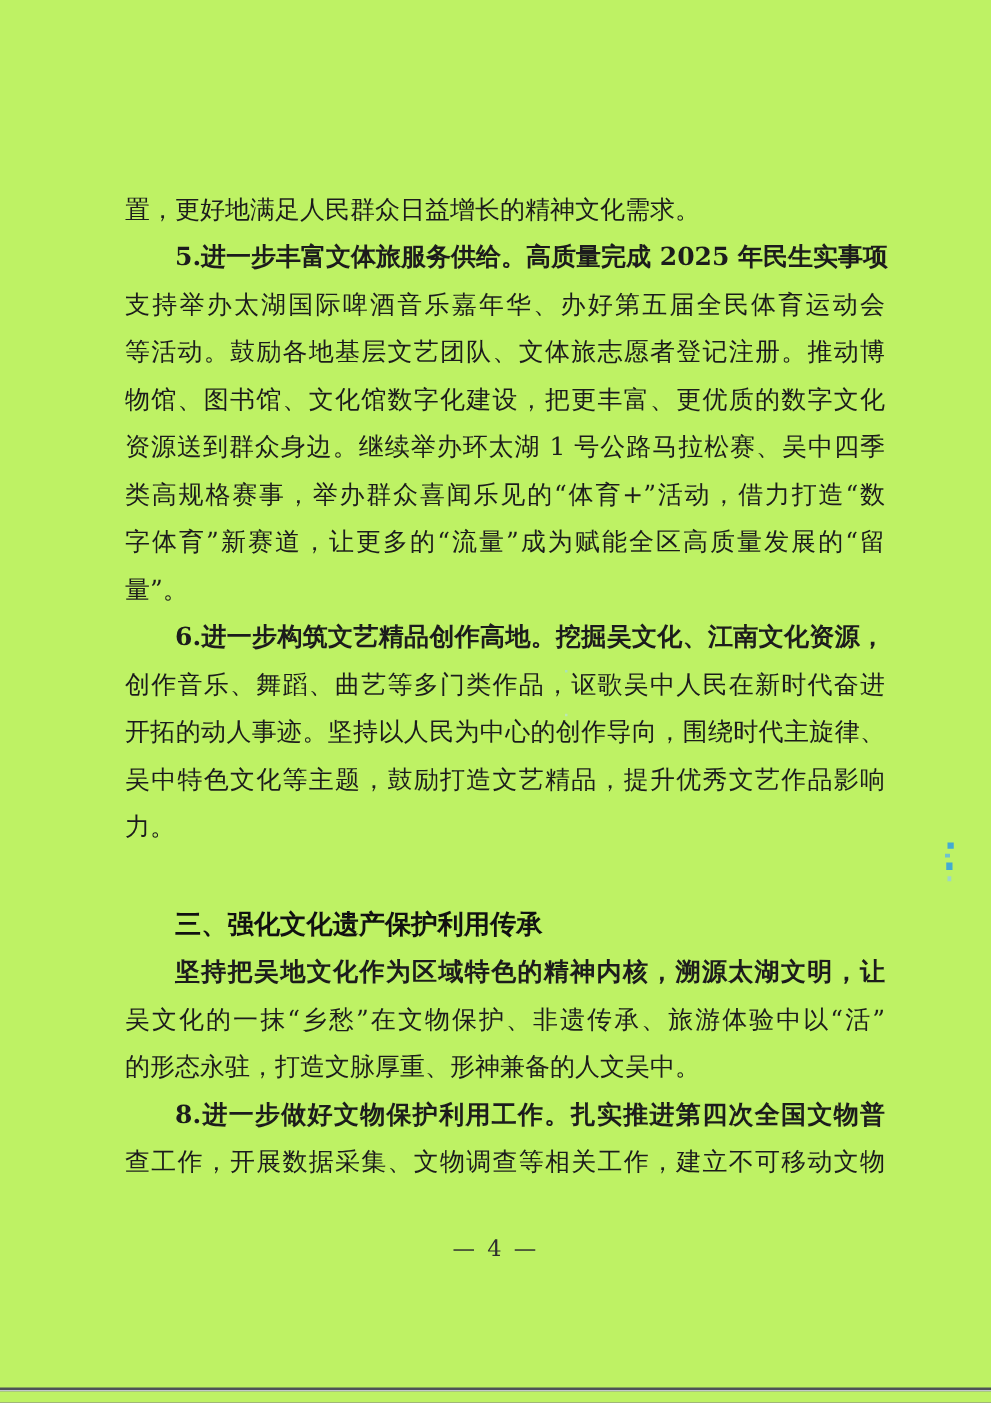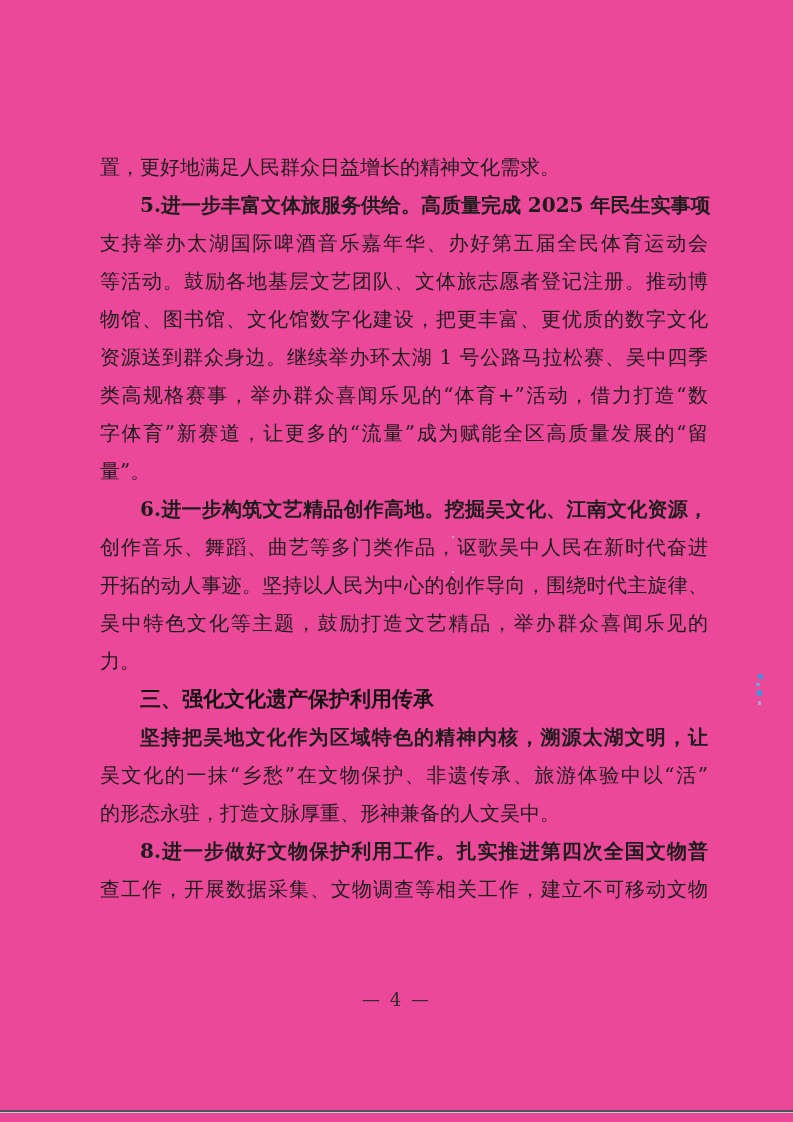--- a/index.html
+++ b/index.html
@@ -1,19 +1,19 @@
 <!DOCTYPE html>
 <html><head>
 <meta charset="utf-8">
 <style>
   html,body{margin:0;padding:0;background:#888;}
   .page{
     position:relative;
     width:793px;height:1122px;
-    background:#ec4899;
+    background:#bef264;
     overflow:hidden;
     font-family:"DejaVu Serif","Liberation Serif",serif;
   }
   .textblock{
     position:absolute;
     left:100px;top:148px;width:608px;
   }
   .line{
     height:38px;
     line-height:38px;
@@ -30,20 +30,21 @@
   }
   .line.indent{
     text-indent:40px;
     font-weight:bold;
   }
   .line.heading{
     font-family:"DejaVu Sans","Liberation Sans",sans-serif;
     font-weight:700;
     color:#111;
     font-size:21px;
+    margin-top:40px;
   }
   .page-number{
     position:absolute;
     left:0;top:988px;width:793px;
     text-align:center;
     font-size:18px;
     line-height:24px;
     color:#2e2e2e;
     letter-spacing:2px;
   }
@@ -72,21 +73,21 @@
     <div class="line">支持举办太湖国际啤酒音乐嘉年华、办好第五届全民体育运动会</div>
     <div class="line">等活动。鼓励各地基层文艺团队、文体旅志愿者登记注册。推动博</div>
     <div class="line">物馆、图书馆、文化馆数字化建设，把更丰富、更优质的数字文化</div>
     <div class="line">资源送到群众身边。继续举办环太湖 1 号公路马拉松赛、吴中四季</div>
     <div class="line">类高规格赛事，举办群众喜闻乐见的“体育+”活动，借力打造“数</div>
     <div class="line">字体育”新赛道，让更多的“流量”成为赋能全区高质量发展的“留</div>
     <div class="line short">量”。</div>
     <div class="line indent">6.进一步构筑文艺精品创作高地。挖掘吴文化、江南文化资源，</div>
     <div class="line">创作音乐、舞蹈、曲艺等多门类作品，讴歌吴中人民在新时代奋进</div>
     <div class="line">开拓的动人事迹。坚持以人民为中心的创作导向，围绕时代主旋律、</div>
-    <div class="line">吴中特色文化等主题，鼓励打造文艺精品，举办群众喜闻乐见的</div>
+    <div class="line">吴中特色文化等主题，鼓励打造文艺精品，提升优秀文艺作品影响</div>
     <div class="line short">力。</div>
     <div class="line heading short indent">三、强化文化遗产保护利用传承</div>
     <div class="line indent">坚持把吴地文化作为区域特色的精神内核，溯源太湖文明，让</div>
     <div class="line">吴文化的一抹“乡愁”在文物保护、非遗传承、旅游体验中以“活”</div>
     <div class="line short">的形态永驻，打造文脉厚重、形神兼备的人文吴中。</div>
     <div class="line indent">8.进一步做好文物保护利用工作。扎实推进第四次全国文物普</div>
     <div class="line">查工作，开展数据采集、文物调查等相关工作，建立不可移动文物</div>
   </div>
 
   <div class="page-number">— 4 —</div>

